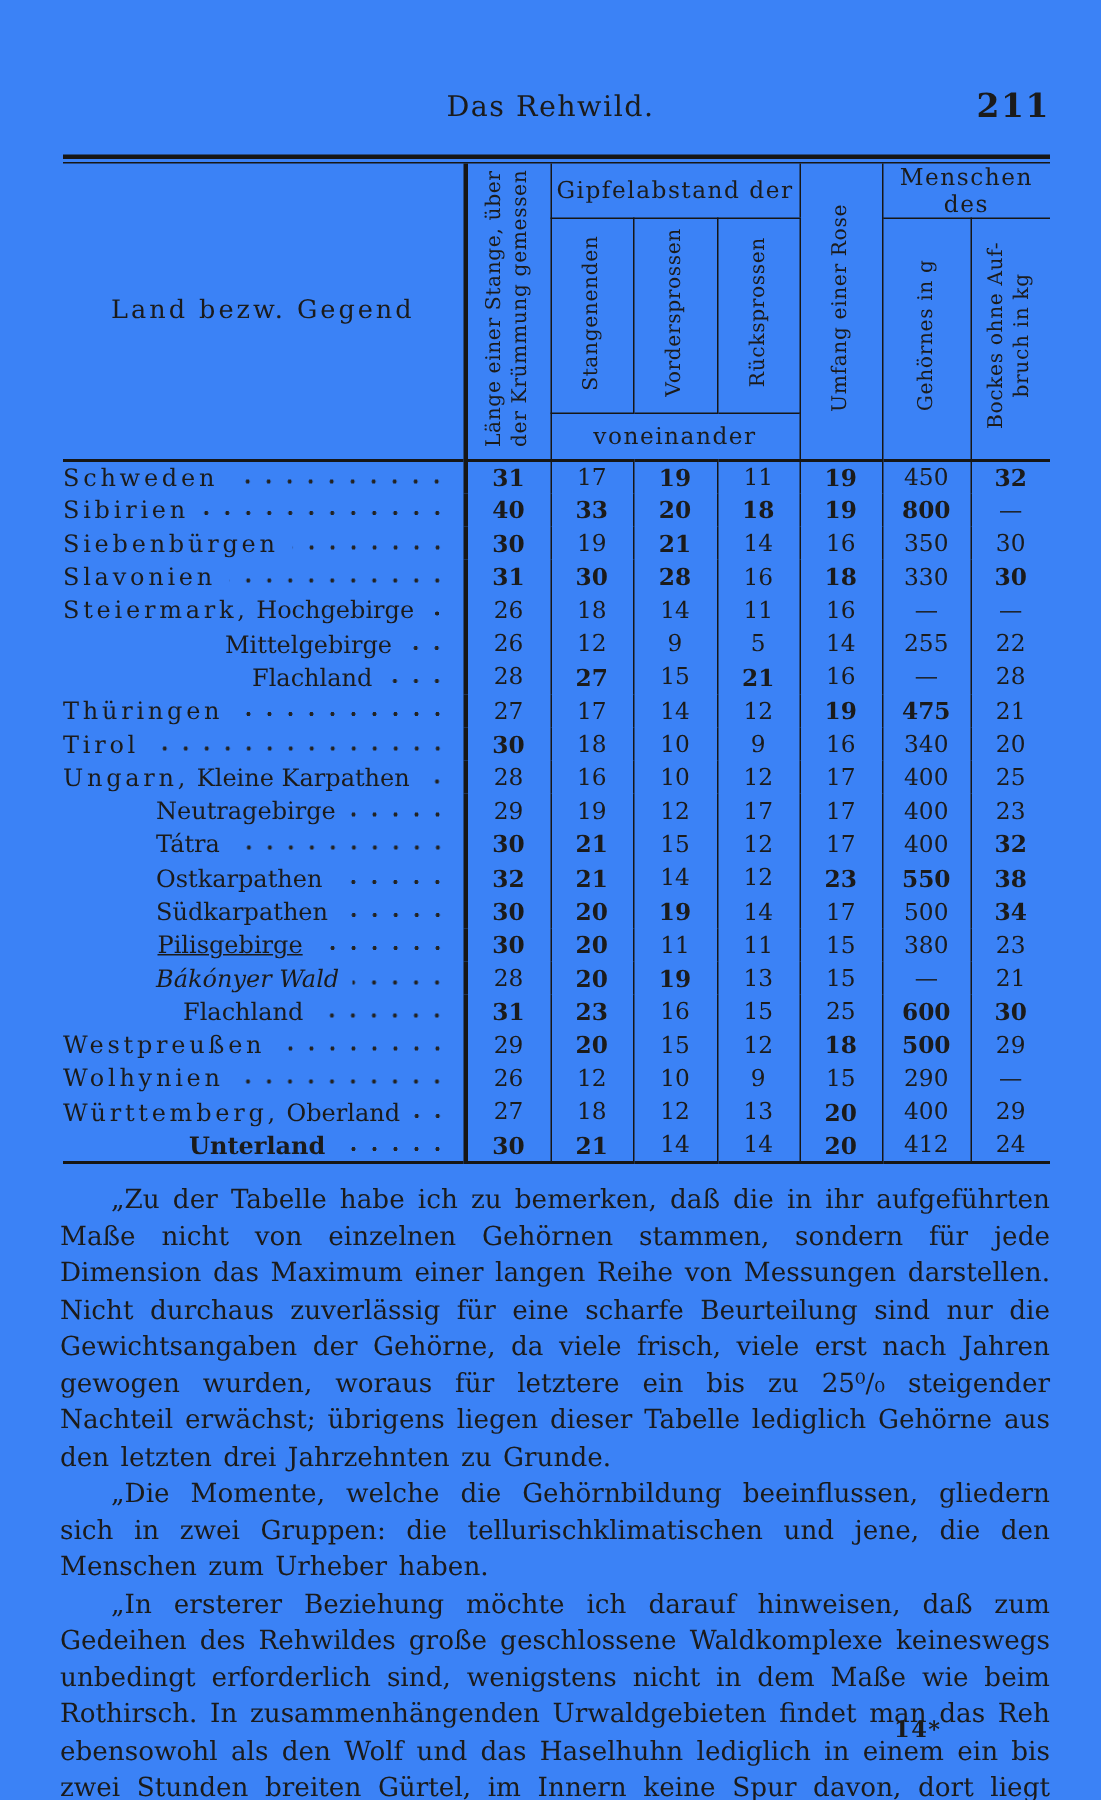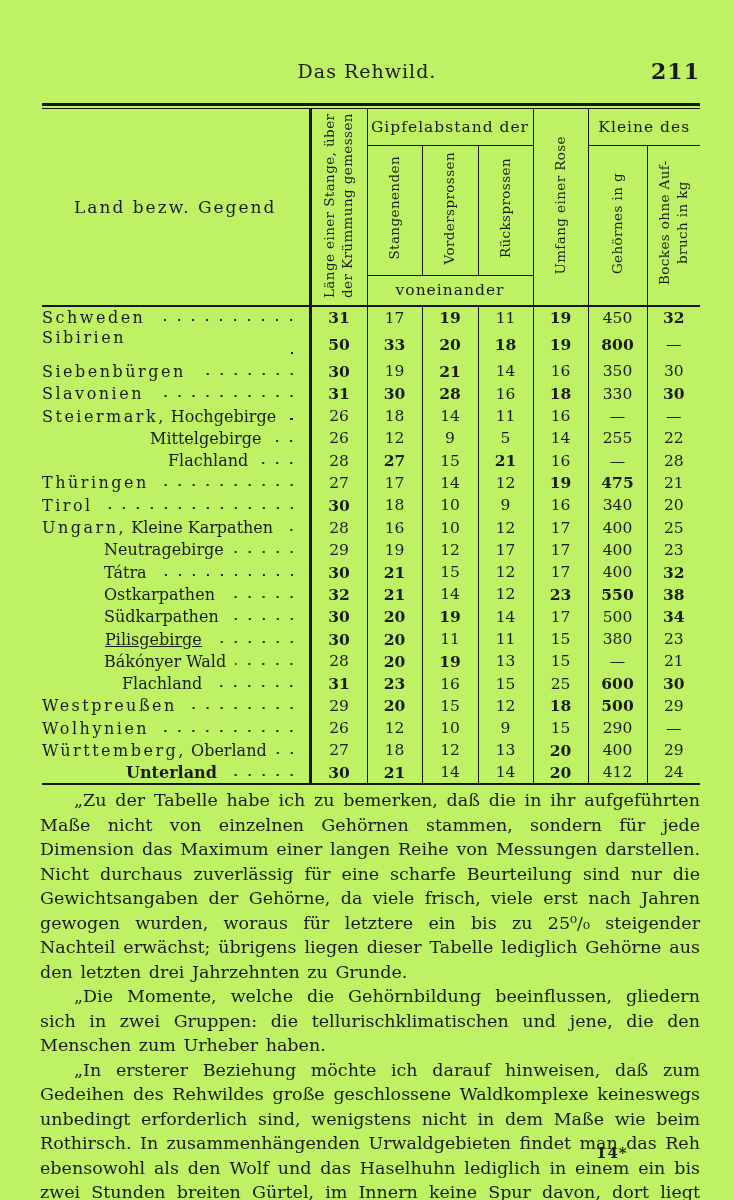--- a/index.html
+++ b/index.html
@@ -1,19 +1,19 @@
 <!DOCTYPE html>
 <html><head>
 <meta charset="utf-8">
 <style>
   html,body { margin:0; padding:0; }
   body { background:#d8d8d4; font-family:"DejaVu Serif","Liberation Serif",serif; }
   .page {
     position:relative; width:734px; height:1200px; margin:0 auto;
-    background:#bef264; color:#1b1b1b; overflow:hidden;
+    background:#3b82f6; color:#1b1b1b; overflow:hidden;
   }
   
   .running-head { position:absolute; top:58px; left:0; width:100%; height:30px; }
   .head-title {
     position:absolute; left:0; right:0; text-align:center;
     font-size:19px; letter-spacing:1px; top:2px;
   }
   .page-num {
     position:absolute; right:34px; top:0;
     font-size:22px; font-weight:bold; letter-spacing:1px;
@@ -101,21 +101,21 @@
       <thead>
         <tr class="r1">
           <th class="th-land" rowspan="3">Land bezw. Gegend</th>
           <th class="b-thick b-right" rowspan="3">
             <div class="rot wrap2 h-tall">Länge einer Stange, über der Krümmung gemessen</div>
           </th>
           <th class="th-group b-under" colspan="3">Gipfelabstand der</th>
           <th class="b-thin b-right" rowspan="3">
             <div class="rot">Umfang einer Rose</div>
           </th>
-          <th class="th-group b-under" colspan="2">Kleine des</th>
+          <th class="th-group b-under" colspan="2">Menschen des</th>
         </tr>
         <tr class="r2">
           <th>
             <div class="rot">Stangenenden</div>
           </th>
           <th class="b-thin">
             <div class="rot">Vordersprossen</div>
           </th>
           <th class="b-thin">
             <div class="rot">Rücksprossen</div>
@@ -142,26 +142,26 @@
             <td class="val b-thick bold">31</td>
             <td class="val b-thin">17</td>
             <td class="val b-thin bold">19</td>
             <td class="val b-thin">11</td>
             <td class="val b-thin bold">19</td>
             <td class="val b-thin">450</td>
             <td class="val b-thin bold">32</td>
           </tr>
           <tr>
             <td class="lbl">
-              <div class="labelrow" style="padding-left: 0px; flex-direction: column;">
+              <div class="labelrow" style="padding-left: 0px;">
                 <span class="spaced">Sibirien</span>
                 <span class="leader"></span>
               </div>
             </td>
-            <td class="val b-thick bold">50</td>
+            <td class="val b-thick bold">40</td>
             <td class="val b-thin bold">33</td>
             <td class="val b-thin bold">20</td>
             <td class="val b-thin bold">18</td>
             <td class="val b-thin bold">19</td>
             <td class="val b-thin bold">800</td>
             <td class="val b-thin">—</td>
           </tr>
           <tr>
             <td class="lbl">
               <div class="labelrow" style="padding-left: 0px;">
@@ -354,21 +354,21 @@
             <td class="val b-thick bold">30</td>
             <td class="val b-thin bold">20</td>
             <td class="val b-thin">11</td>
             <td class="val b-thin">11</td>
             <td class="val b-thin">15</td>
             <td class="val b-thin">380</td>
             <td class="val b-thin">23</td>
           </tr>
           <tr>
             <td class="lbl">
-              <div class="labelrow" style="padding-left: 62px;">
+              <div class="labelrow" style="padding-left: 62px; font-style: italic;">
                 <span class="plain">Bákónyer Wald</span>
                 <span class="leader"></span>
               </div>
             </td>
             <td class="val b-thick">28</td>
             <td class="val b-thin bold">20</td>
             <td class="val b-thin bold">19</td>
             <td class="val b-thin">13</td>
             <td class="val b-thin">15</td>
             <td class="val b-thin">—</td>

